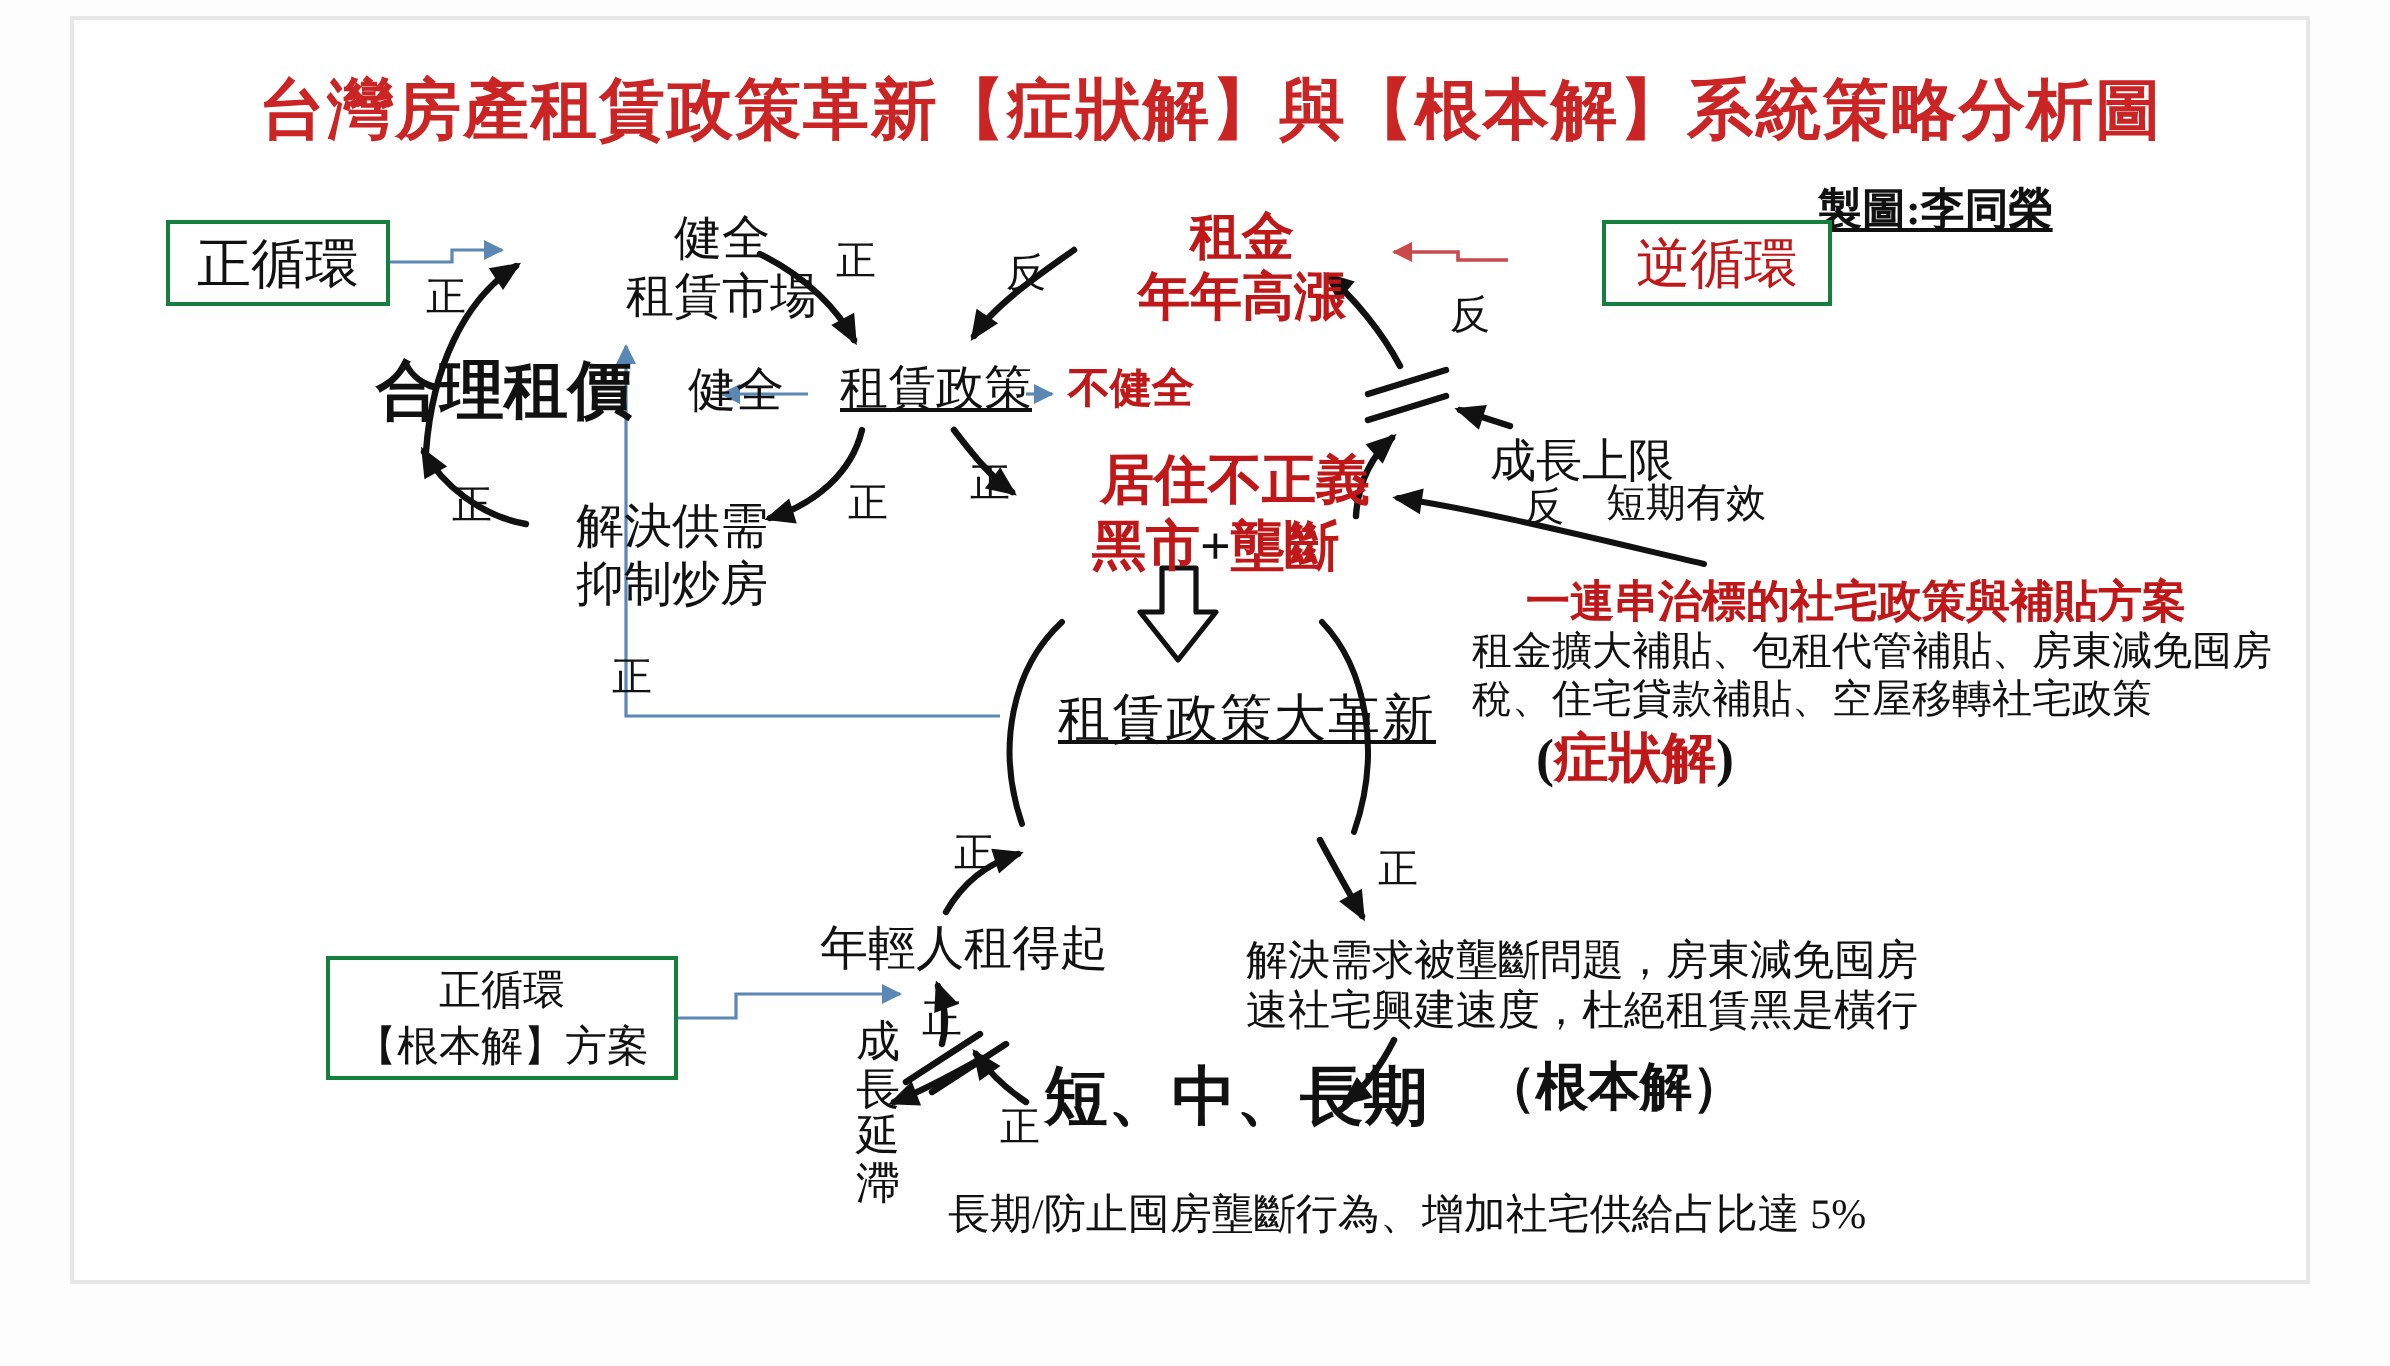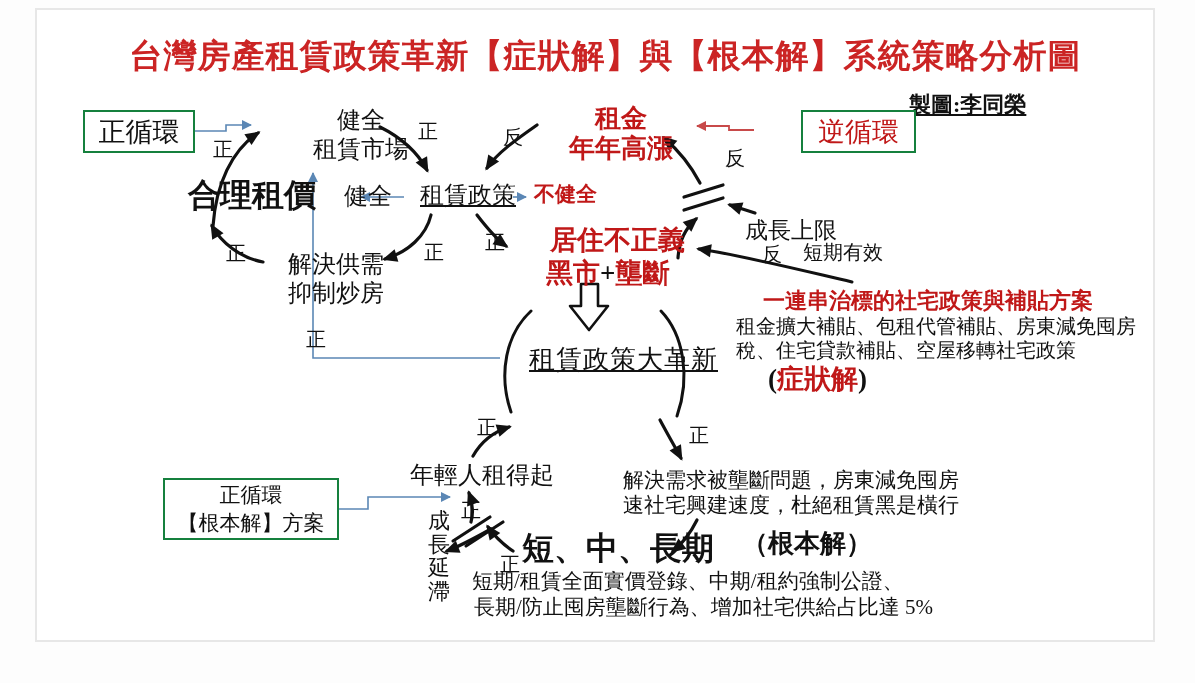--- a/index.html
+++ b/index.html
@@ -129,21 +129,20 @@
   </div>
 
   <div class="t ul" style="left:513px;top:345px;font-size:26px;letter-spacing:1px;">租賃政策大革新</div>
 
   <div class="t" style="left:394px;top:462px;font-size:24px;">年輕人租得起</div>
   <div class="t" style="left:607px;top:468px;font-size:21px;">解決需求被壟斷問題，房東減免囤房</div>
   <div class="t" style="left:607px;top:493px;font-size:21px;">速社宅興建速度，杜絕租賃黑是橫行</div>
   <div class="t bold" style="left:506px;top:530px;font-size:32px;">短、中、長期</div>
   <div class="t bold" style="left:726px;top:529px;font-size:26px;">（根本解）</div>
   <div class="t vert" style="left:412px;top:509px;width:24px;font-size:22px;line-height:23.5px;">成長延滯</div>
-  <div class="t" style="left:456px;top:569px;font-size:21px;">短期/租賃全面實價登錄、中期/租約強制公證、</div>
   <div class="t" style="left:458px;top:595px;font-size:21px;">長期/防止囤房壟斷行為、增加社宅供給占比達 5%</div>
 
   <div class="t pn" style="left:197px;top:138px;">正</div>
   <div class="t pn" style="left:402px;top:120px;">正</div>
   <div class="t pn" style="left:210px;top:242px;">正</div>
   <div class="t pn" style="left:408px;top:241px;">正</div>
   <div class="t pn" style="left:469px;top:231px;">正</div>
   <div class="t pn" style="left:290px;top:328px;">正</div>
   <div class="t pn" style="left:461px;top:416px;">正</div>
   <div class="t pn" style="left:673px;top:424px;">正</div>

